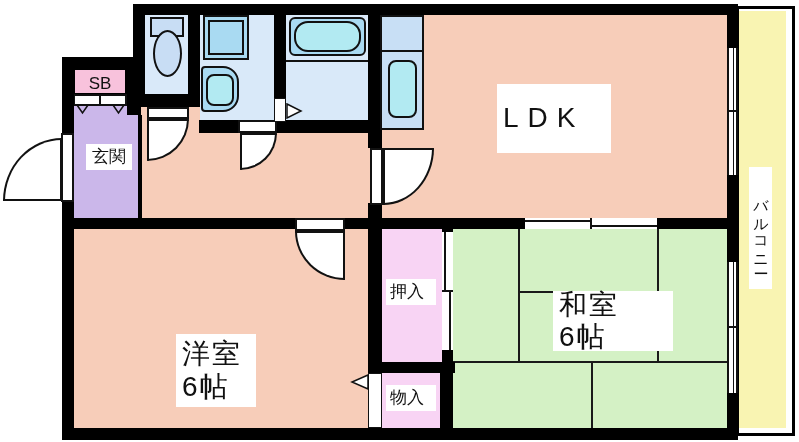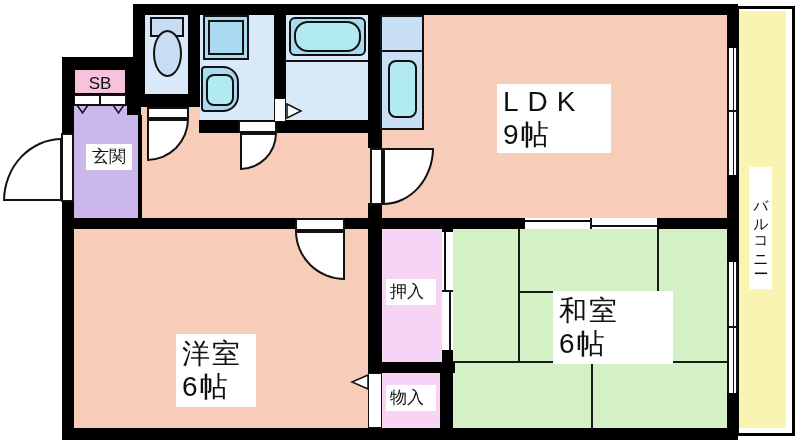--- a/index.html
+++ b/index.html
@@ -156,27 +156,26 @@
 
   <svg class="abs" style="left:76px;top:104px;" width="13" height="11" viewBox="0 0 13 11">
     <polyline points="1,1 6.5,9 12,1" fill="none" stroke="#111" stroke-width="1.5"></polyline>
   </svg>
   <svg class="abs" style="left:112px;top:104px;" width="13" height="11" viewBox="0 0 13 11">
     <polyline points="1,1 6.5,9 12,1" fill="none" stroke="#111" stroke-width="1.5"></polyline>
   </svg>
 
   <div class="abs lab" style="left:497px;top:84px;width:114px;height:69px;">
     <span class="big ldkspace">LDK</span>
-    <span class="big">9帖</span>
   </div>
   <div class="abs lab" style="left:176px;top:290px;width:80px;height:73px;margin-top:44px;">
     <span class="big">洋室</span>
     <span class="big">6帖</span>
   </div>
-  <div class="abs lab" style="left:553px;top:291px;width:120px;height:73px;">
+  <div class="abs lab" style="left:553px;top:291px;width:120px;height:60px;">
     <span class="big">和室</span>
     <span class="big">6帖</span>
   </div>
   <div class="abs lab small" style="left:86px;top:144px;width:46px;height:26px;">
     <span>玄関</span>
   </div>
   <div class="abs small" style="left:73px;top:70px;width:54px;height:24px;display:flex;align-items:flex-end;justify-content:center;">
     <span>SB</span>
   </div>
   <div class="abs lab small" style="left:386px;top:279px;width:50px;height:26px;padding-left:4px;">

